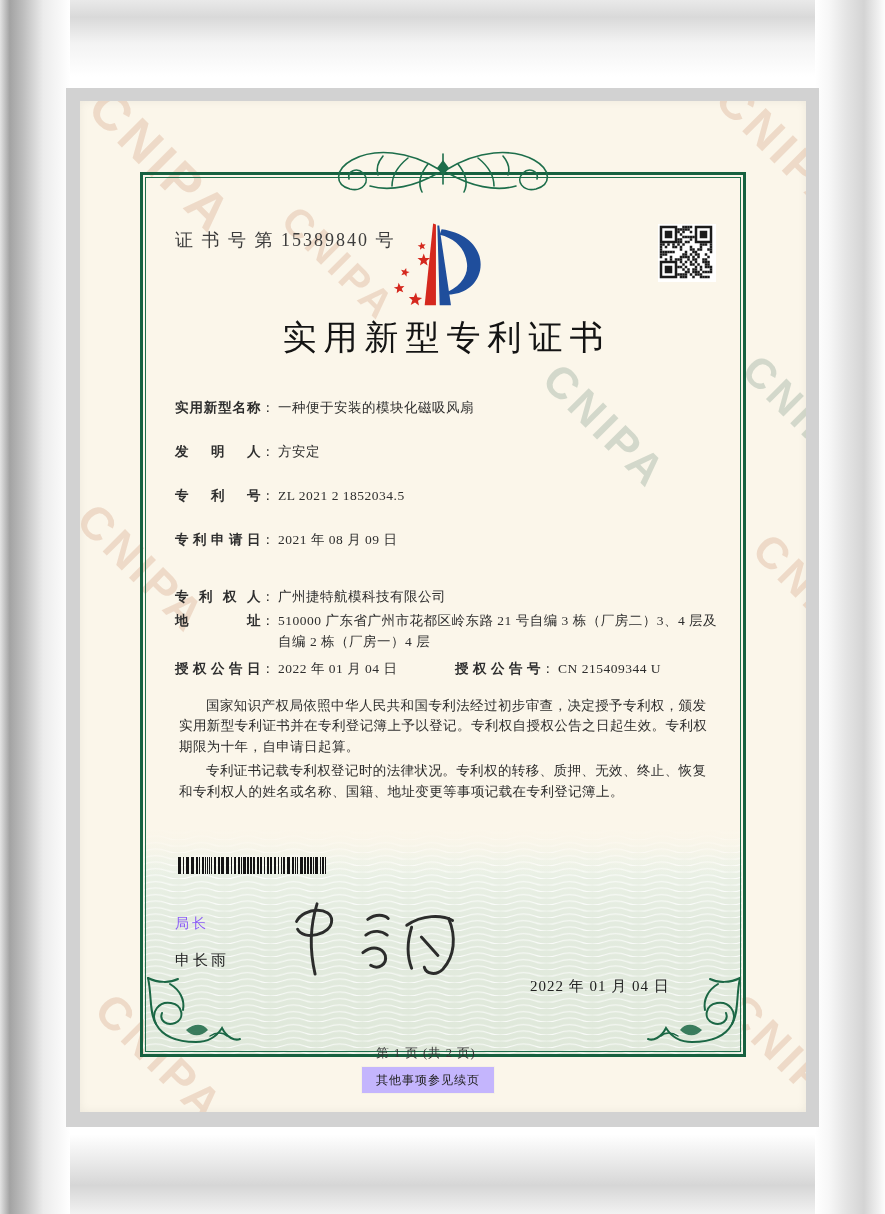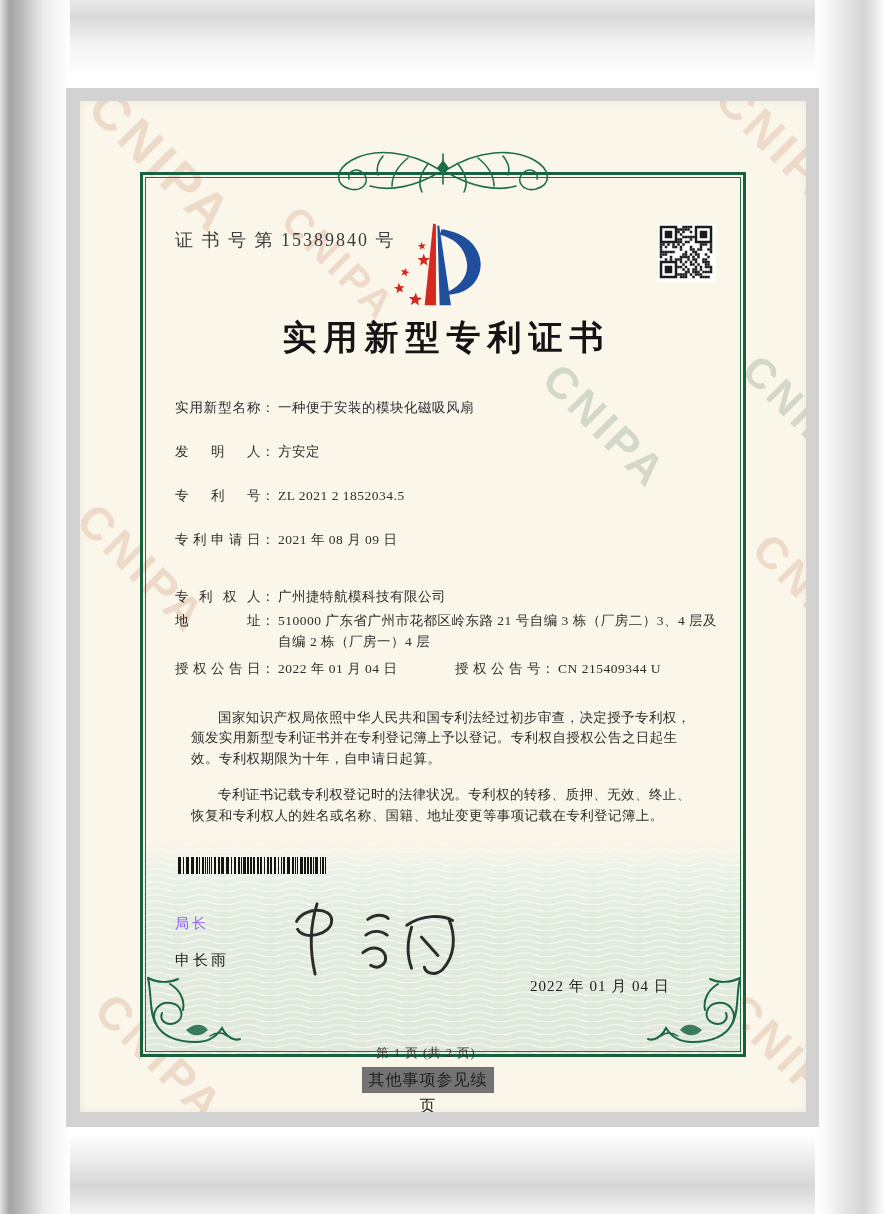--- a/index.html
+++ b/index.html
@@ -32,37 +32,37 @@
   .waves{position:absolute;left:64px;top:726px;width:598px;height:227px;
          background:linear-gradient(180deg,rgba(251,246,234,1) 0%,rgba(236,242,231,1) 14%,#e3ebdf 42%,#dfe8da 100%);}
   .waves svg{position:absolute;inset:0;}
   .wavefade{position:absolute;left:0;top:0;width:100%;height:48px;
             background:linear-gradient(180deg,#fbf6ea 0%,rgba(251,246,234,0) 100%);}
   
   .certno{position:absolute;left:95px;top:127px;font-size:18px;letter-spacing:2px;color:#3c3c3c;}
   .qr{position:absolute;left:578px;top:123px;width:58px;height:58px;background:#ffffff;}
   .logo{position:absolute;left:294px;top:113px;width:122px;height:98px;}
   .title{position:absolute;left:60px;top:214px;width:606px;text-align:center;
-         font-size:34px;font-weight:700;letter-spacing:7px;text-indent:7px;color:#141414;}
+         font-size:34px;font-weight:400;letter-spacing:7px;text-indent:7px;color:#141414;}
   .frow{position:absolute;left:95px;font-size:13.5px;line-height:21px;color:#2e2e2e;letter-spacing:0.5px;}
-  .flabel{display:inline-block;width:86px;text-align:justify;text-align-last:justify;vertical-align:top;}
+  .flabel{display:inline-block;width:86px;text-align:justify;text-align-last:justify;vertical-align:top;font-weight:bold;}
   .fcolon{vertical-align:top;}
   .fvalue{display:inline-block;vertical-align:top;max-width:452px;margin-left:3px;}
   .bodytext{position:absolute;left:95px;top:591px;width:540px;font-size:13.5px;line-height:20.4px;
             letter-spacing:0.4px;color:#2e2e2e;}
-  .bodytext p{margin:16px;text-indent:2em;}
+  .bodytext p{margin:4px;text-indent:2em;}
   .barcode{position:absolute;left:98px;top:756px;width:152px;height:17px;}
   .sig-title{position:absolute;left:95px;top:814px;font-size:14px;letter-spacing:3px;color:#8b5cf6;}
   .sig-name{position:absolute;left:95px;top:850px;font-size:15px;letter-spacing:3px;color:#222;}
   .signature{position:absolute;left:200px;top:790px;width:195px;height:92px;}
   .issue-date{position:absolute;left:450px;top:876px;width:170px;font-size:15px;letter-spacing:1px;color:#222;}
   .pageind{position:absolute;left:60px;top:944px;width:572px;text-align:center;font-size:12.5px;
            letter-spacing:1px;color:#333;}
-  .note{position:absolute;left:282px;top:966px;width:132px;height:26px;background:#737373;
-        text-align:center;font-size:16px;line-height:26px;letter-spacing:1px;color:#222;
+  .note{position:absolute;left:282px;top:966px;width:132px;height:26px;background:#c4b5fd;
+        text-align:center;font-size:12px;line-height:26px;letter-spacing:1px;color:#222;
         box-shadow:0 0 0 1px rgba(0,0,0,0.02);}
   .ornament-top{position:absolute;left:208px;top:39px;width:310px;height:60px;}
   .flourish{position:absolute;top:875px;width:102px;height:80px;}
   .flourish.left{left:60px;}
   .flourish.right{left:566px;transform:scaleX(-1);}
 </style>
 </head>
 <body>
 
 <div class="stage">

